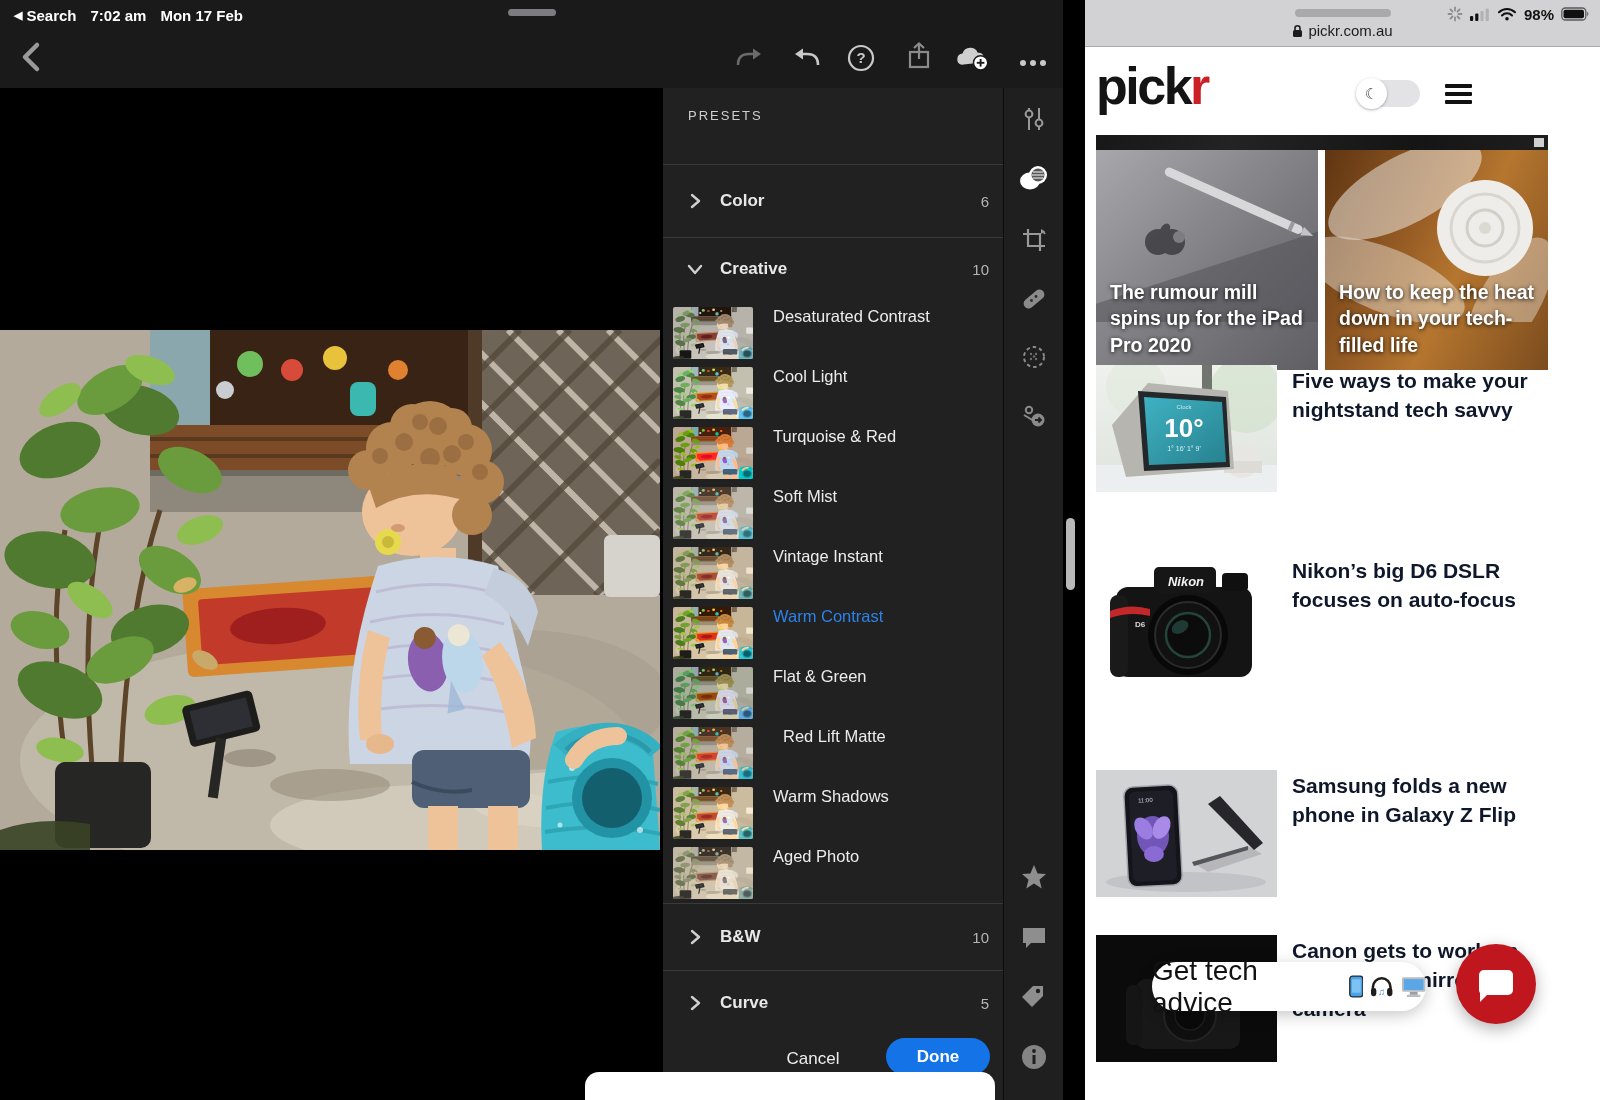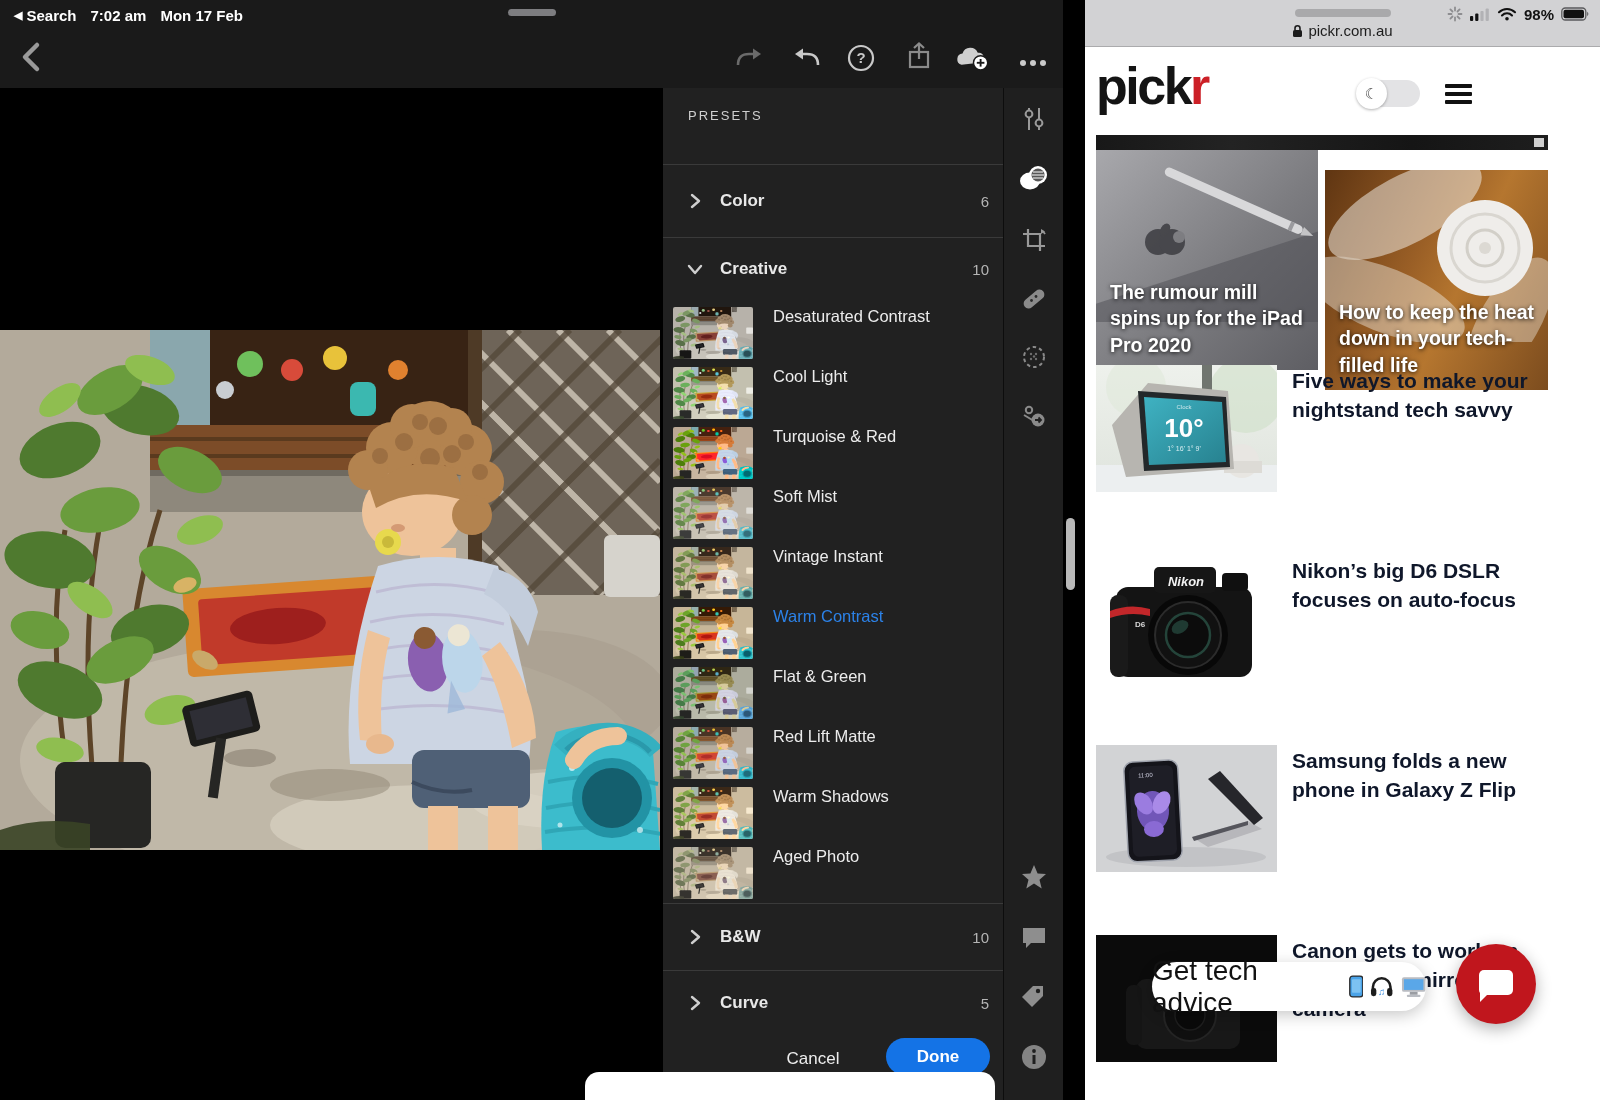--- a/index.html
+++ b/index.html
@@ -56,21 +56,21 @@
   #dark-toggle .knob{position:absolute;left:-2px;top:-2px;width:31px;height:31px;border-radius:50%;background:#fff;box-shadow:0 1px 3px rgba(0,0,0,.3);display:flex;align-items:center;justify-content:center;color:#555;font-size:15px;}
   #hamburger{position:absolute;right:52px;top:36px;width:27px;height:20px;display:flex;flex-direction:column;justify-content:space-between;}
   #hamburger div{height:4px;background:#111;border-radius:1px;}
 
   #prev-strip{left:11px;top:135px;width:452px;height:15px;background:linear-gradient(90deg,#181818,#232323 30%,#151515 70%,#1e1e1e);}
   #prev-strip .sq{position:absolute;right:4px;top:3px;width:10px;height:9px;background:#cfcfcf;}
 
   .feat-card{position:absolute;top:150px;height:220px;overflow:hidden;}
   .feat-title{position:absolute;left:14px;bottom:12px;right:10px;color:#fff;font-size:19.5px;font-weight:bold;line-height:1.35;text-shadow:0 1px 4px rgba(0,0,0,.85);}
   #feat-ipad{left:11px;width:222px;background:linear-gradient(135deg,#a8a8ac,#7c7c80 55%,#5e5e63);}
-  #feat-fan{left:240px;width:223px;background:linear-gradient(115deg,#5f3512,#9a5f26 40%,#b5762f 58%,#7c4c1e);margin-top:20px;}
+  #feat-fan{left:240px;width:223px;background:linear-gradient(115deg,#5f3512,#9a5f26 40%,#b5762f 58%,#7c4c1e);}
 
   .article-row{position:absolute;left:11px;width:452px;}
   .article-thumb{position:absolute;left:0;top:0;width:181px;height:127px;overflow:hidden;}
   .article-title{position:absolute;left:196px;top:2px;width:258px;font-size:21px;font-weight:bold;color:#0f172a;line-height:1.38;}
 
   
   #thumb-clock{background:linear-gradient(180deg,#eef1ec,#dfe4dd);}
   #thumb-nikon{background:#fff;}
   #thumb-zflip{background:#d2d3d5;}
   #thumb-canon{background:#0b0b0b;}
@@ -1444,21 +1444,21 @@
                 <circle cx="560" cy="495" r="2.5" fill="#dff5f8" opacity=".7"></circle>
     <path d="M574 430 q14 -24 44 -24" stroke="#eec39a" stroke-width="18" fill="none" stroke-linecap="round"></path>
   </g>
   <ellipse cx="330" cy="455" rx="60" ry="16" fill="#8f8574" opacity=".5"></ellipse>
   <ellipse cx="250" cy="428" rx="26" ry="9" fill="#7d7465" opacity=".5"></ellipse>
   <path d="M0 500 q40 -14 90 -6 l0 26 -90 0 z" fill="#3a4426" opacity=".9"></path>
 </svg>
           </div>
           <span class="preset-label">Flat &amp; Green</span>
         </div>
-      <div class="preset-row" style="top:639px;">
+      <div class="preset-row" style="top:639px;gap:10px;">
           <div class="preset-thumb photo-slot" style="filter: saturate(1.15) contrast(0.85) brightness(1.06);">
 <svg viewBox="0 0 660 520" width="100%" height="100%" preserveAspectRatio="none">
   <rect width="660" height="520" fill="#b3aa9b"></rect>
   <ellipse cx="330" cy="430" rx="310" ry="120" fill="#c6bdae" opacity=".7"></ellipse>
   <ellipse cx="520" cy="370" rx="150" ry="70" fill="#a69d8e" opacity=".6"></ellipse>
   <ellipse cx="430" cy="495" rx="160" ry="40" fill="#d4ccbd" opacity=".85"></ellipse>
   <ellipse cx="560" cy="470" rx="90" ry="28" fill="#ddd6c8" opacity=".7"></ellipse>
   <rect x="150" y="0" width="330" height="95" fill="#382314"></rect>
   <rect x="150" y="0" width="60" height="95" fill="#8aa7ad"></rect>
   <circle cx="250" cy="34" r="13" fill="#6fc05c"></circle>
@@ -2172,21 +2172,21 @@
           <circle cx="92" cy="80" r="33" fill="#111" stroke="#2b2b2b" stroke-width="2"></circle>
           <circle cx="92" cy="80" r="22" fill="#0c0c0c" stroke="#24443a" stroke-width="2.5"></circle>
           <ellipse cx="84" cy="72" rx="9" ry="6" fill="#2f6152" opacity=".55" transform="rotate(-30 84 72)"></ellipse>
           <text x="90" y="31" font-size="13" font-weight="bold" font-style="italic" fill="#f2f2f2" text-anchor="middle">Nikon</text>
           <text x="39" y="72" font-size="8" font-weight="bold" fill="#d8d8d8">D6</text>
         </svg>
       </div>
       <div class="article-title">Nikon’s big D6 DSLR focuses on auto-focus</div>
     </div>
 
-    <div class="article-row" style="top:745px;height:127px;">
+    <div class="article-row" style="top:770px;height:127px;">
       <div class="article-thumb" id="thumb-zflip">
         <svg width="181" height="127" viewBox="0 0 181 127">
           <ellipse cx="90" cy="112" rx="80" ry="10" fill="#c2c3c6"></ellipse>
           <g transform="rotate(-3 56 66)">
             <rect x="30" y="16" width="54" height="100" rx="9" fill="#14141a" stroke="#9fa3ad" stroke-width="1.5"></rect>
             <rect x="35" y="21" width="44" height="90" rx="6" fill="#1e1e26"></rect>
             <g>
                 <ellipse cx="57" cy="66" rx="16" ry="20" fill="#7a5cc9" opacity=".9"></ellipse>
                 <ellipse cx="48" cy="58" rx="8" ry="12" fill="#9b7ce0" transform="rotate(-30 48 58)"></ellipse>
                 <ellipse cx="66" cy="58" rx="8" ry="12" fill="#a98ae8" transform="rotate(30 66 58)"></ellipse>

